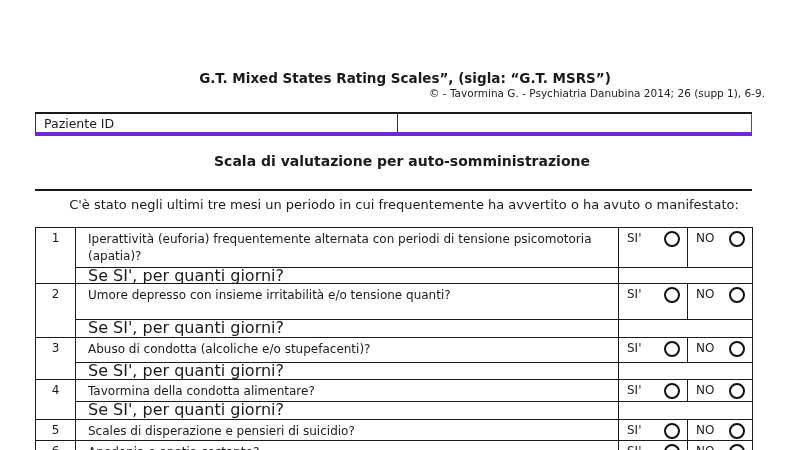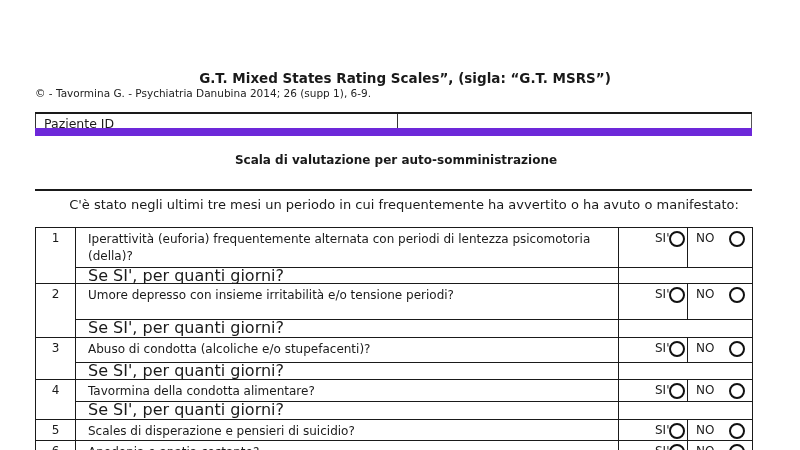--- a/index.html
+++ b/index.html
@@ -11,37 +11,37 @@
     overflow:hidden;
     font-family:"DejaVu Sans","Liberation Sans",sans-serif;
     color:#1a1a1a;
   }
   .title-block {
     position:absolute; top:41px; left:35px; width:740px;
     text-align:center; font-weight:bold; font-size:13.5px; line-height:17.5px;margin-top:29px;
   }
   .copyright {
     position:absolute; top:87px; left:35px; width:730px;
-    text-align:left; font-size:10.5px; color:#222;
+    text-align:right; font-size:10.5px; color:#222;
   }
   .patient-table {
     position:absolute; top:112px; left:35px; width:717px; height:24px;
-    border-top:2px solid #1a1a1a; border-bottom:8px solid #6d28d9;
+    border-top:2px solid #1a1a1a; border-bottom:4px solid #6d28d9;
     display:flex;
   }
   .patient-label-cell {
     width:363px; border-left:1.5px solid #333; border-right:1.5px solid #333;
     font-size:12.5px; line-height:20px; padding-left:8px;
   }
   .patient-value-cell {
     flex:1; border-right:1px solid #555;
   }
   .section-title {
-    position:absolute; top:153px; left:0; width:792px;
-    text-align:center; font-weight:bold; font-size:12px;
+    position:absolute; top:153px; left:6px; width:792px;
+    text-align:center; font-weight:bold; font-size:14px;
   }
   .rule {
     position:absolute; top:189px; left:35px; width:717px;
     border-top:2px solid #1a1a1a;
   }
   .intro {
     position:absolute; top:197px; left:4px; width:800px;
     text-align:center; font-size:13px;
   }
   table.scale {
@@ -49,21 +49,21 @@
     border-collapse:collapse; table-layout:fixed;
     font-size:12px; color:#1a1a1a;
   }
   table.scale td {
     border:1.5px solid #1a1a1a;
     vertical-align:top;
     overflow:visible;
   }
   td.num { width:40px; text-align:center; padding-top:3px; }
   td.question { width:543px; padding:3px 6px 0 12px; line-height:17px; }
-  td.ans-si { width:69px;padding-left:28px; }
+  td.ans-si { width:69px; }
   td.ans-no { width:65px; }
   td.sub { padding:0 6px 0 12px; line-height:15px; font-size:16px; }
   .ans-inner {
     display:flex; align-items:flex-start; justify-content:space-between;
     padding:2px 7px 0 8px;
   }
   .ans-label { font-size:12px; line-height:16px; }
   .radio-circle {
     width:16px; height:16px; flex-shrink:0;
     border:2px solid #111; border-radius:50%; background:#fff;
@@ -101,42 +101,42 @@
 
   <div class="rule"></div>
 
   <div class="intro">C'è stato negli ultimi tre mesi un periodo in cui frequentemente ha avvertito o ha avuto o manifestato:</div>
 
   <table class="scale">
     <tbody>
 
       <tr class="q1">
         <td class="num" rowspan="2">1</td>
-        <td class="question">Iperattività (euforia) frequentemente alternata con periodi di lentezza psicomotoria (della)?</td>
+        <td class="question">Iperattività (euforia) frequentemente alternata con periodi di tensione psicomotoria (apatia)?</td>
         <td class="ans-si">
             <div class="ans-inner">
               <span class="ans-label">SI'</span>
               <span class="radio-circle"></span>
             </div>
           </td>
         <td class="ans-no">
             <div class="ans-inner">
               <span class="ans-label">NO</span>
               <span class="radio-circle"></span>
             </div>
           </td>
       </tr>
       <tr class="s1">
         <td class="sub">Se SI', per quanti giorni?</td>
         <td colspan="2"></td>
       </tr>
 
       <tr class="q2">
         <td class="num" rowspan="2">2</td>
-        <td class="question">Umore depresso con insieme irritabilità e/o tensione periodi?</td>
+        <td class="question">Umore depresso con insieme irritabilità e/o tensione quanti?</td>
         <td class="ans-si">
             <div class="ans-inner">
               <span class="ans-label">SI'</span>
               <span class="radio-circle"></span>
             </div>
           </td>
         <td class="ans-no">
             <div class="ans-inner">
               <span class="ans-label">NO</span>
               <span class="radio-circle"></span>

